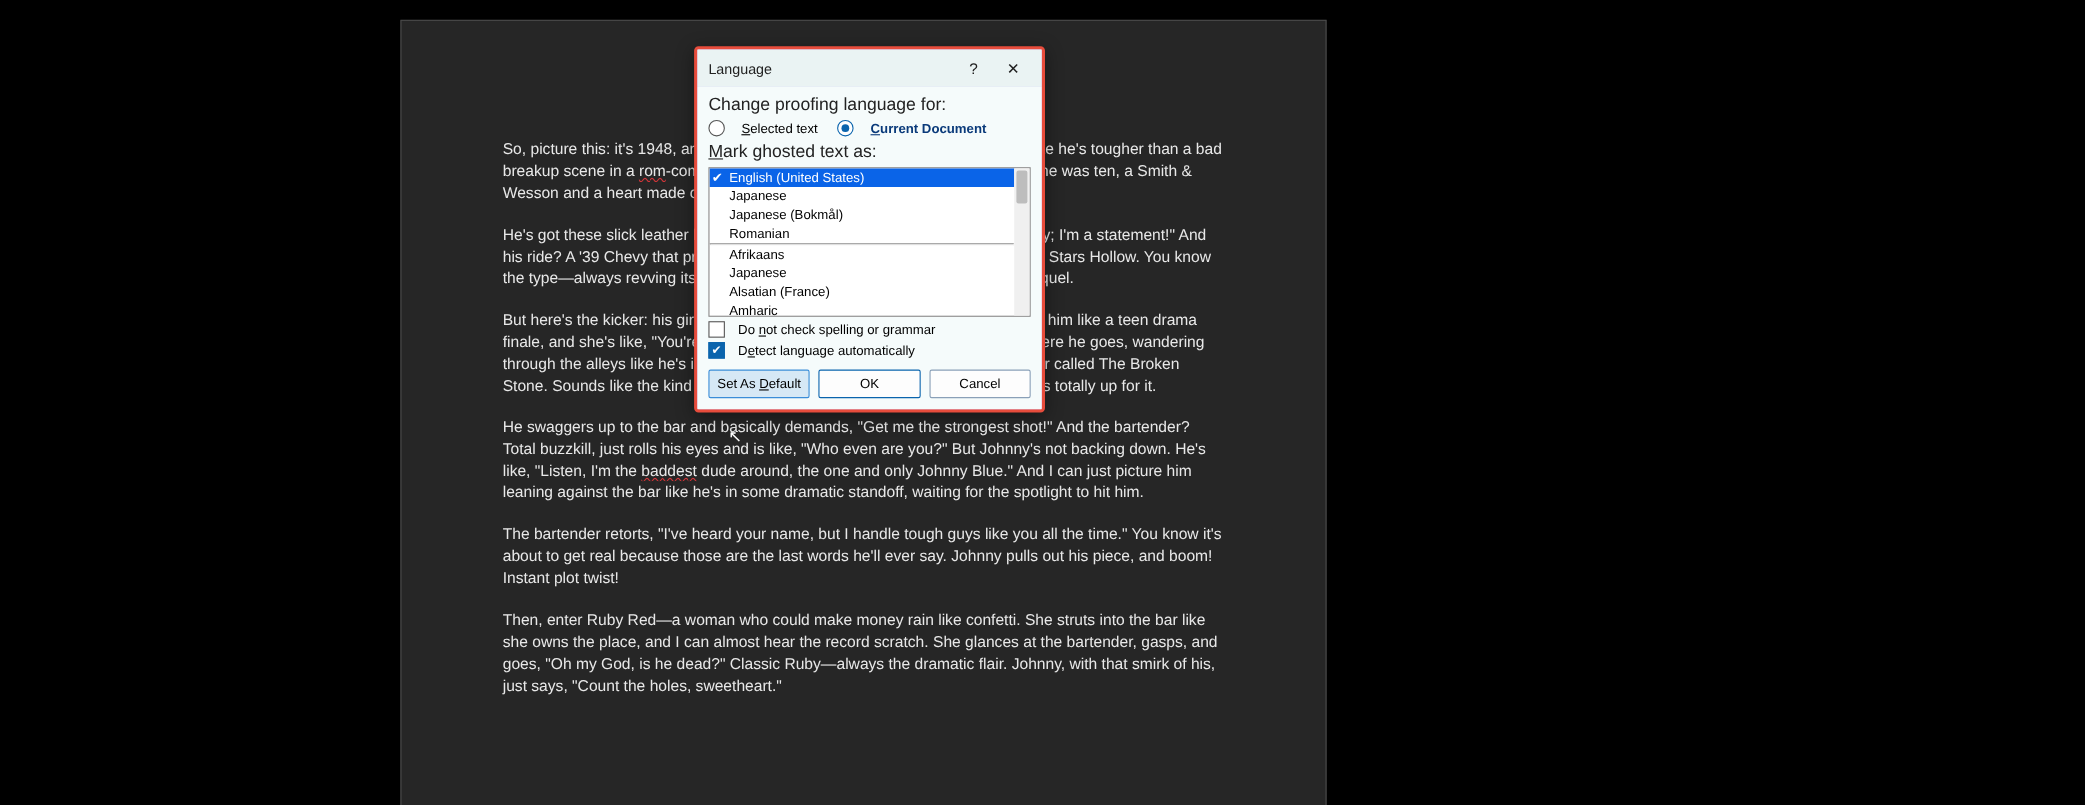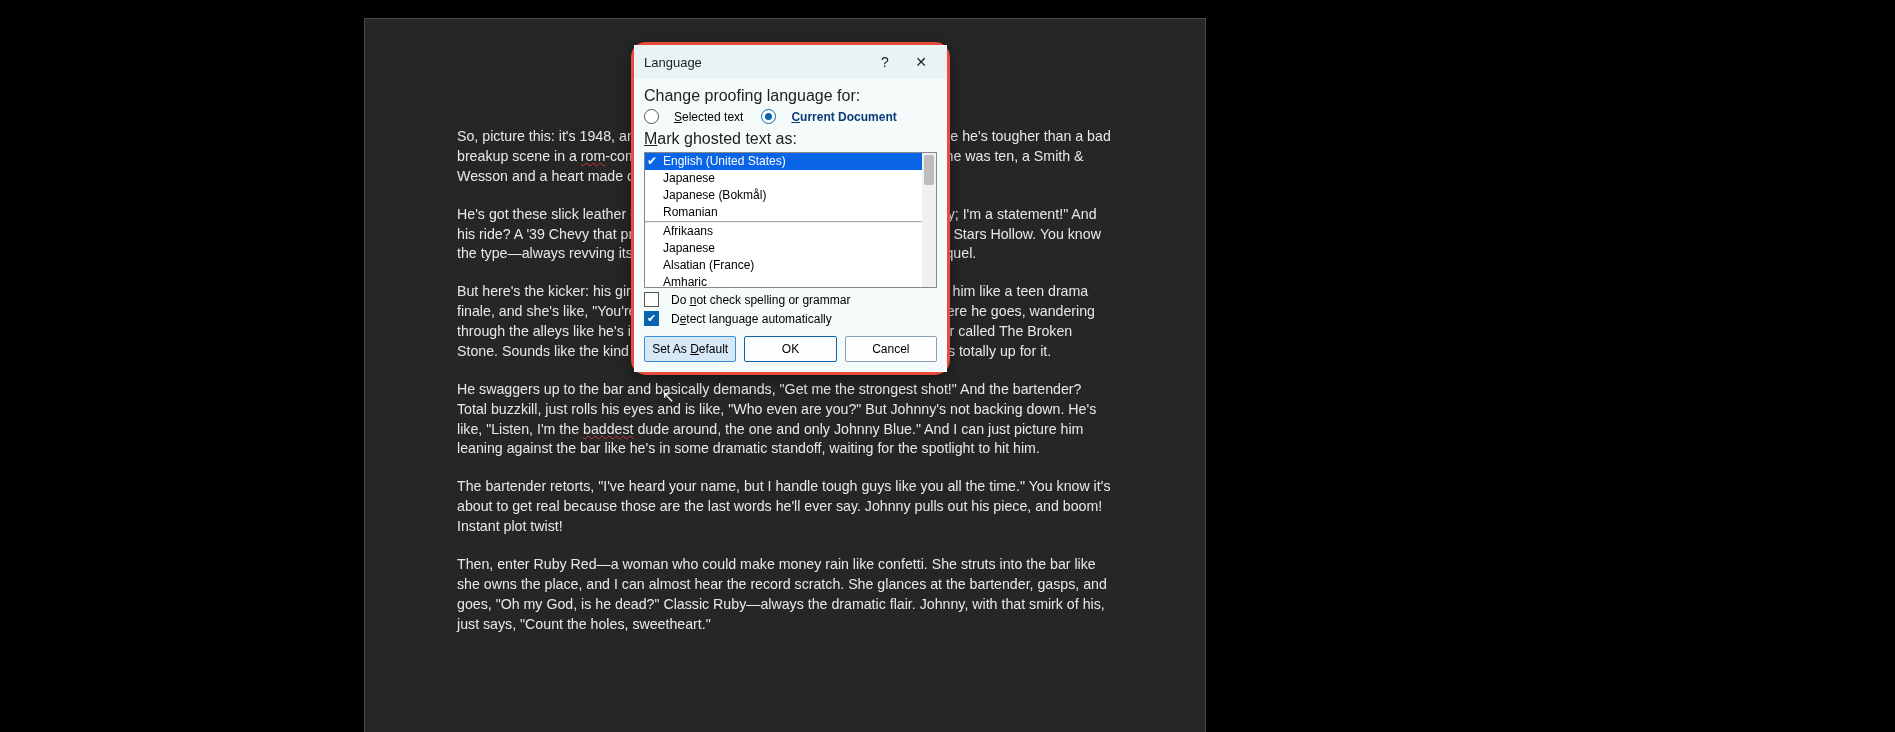--- a/index.html
+++ b/index.html
@@ -1,20 +1,20 @@
 <!DOCTYPE html>
 <html><head>
 <meta charset="utf-8">
 <style>
 html,body{margin:0;padding:0;background:#000;font-family:"Segoe UI",Arial,sans-serif;font-size:14px;color:#fff;width:1895px;height:732px;overflow:hidden}
 .page{position:absolute;left:364px;top:18px;width:840px;height:714px;background:#262626;border:1px solid #4a4a4a}
 .doc-body{padding:108px 92px 0 92px;line-height:1.4;font-size:14.2px;color:#e8e8e8}
 .doc-body p{margin:0 0 18px 0}
 .squiggle{text-decoration:underline wavy #d13438;text-decoration-thickness:1px}
-.dialog{position:absolute;left:631px;top:42px;width:313px;background:#c4b5fd;color:#000;border:3px solid #e74c3c;border-radius:15px;box-shadow:0 4px 16px rgba(0,0,0,.4);font-size:12px}
+.dialog{position:absolute;left:631px;top:42px;width:313px;background:#c4b5fd;color:#000;border:3px solid #e74c3c;border-radius:4px;box-shadow:0 4px 16px rgba(0,0,0,.4);font-size:12px}
 .titlebar{display:flex;align-items:center;height:34px;padding:0 8px 0 10px;background:#eaf3f3}
 .titlebar-title{flex:1;font-size:13px;color:#222}
 .titlebar-btn{width:36px;height:28px;display:flex;align-items:center;justify-content:center;color:#222;font-size:14px}
 .dlg-body{padding:6px 10px 10px 10px;background:#f5fbfb}
 .section-label{font-size:16px;color:#222;margin:2px 0 4px 0}
 .radio-row{display:flex;align-items:center;gap:18px;margin-bottom:6px}
 .radio-item{display:flex;align-items:center;gap:15px}
 .radio{width:13px;height:13px;border:1px solid #555;border-radius:50%;display:flex;align-items:center;justify-content:center;background:#fff}
 .radio.checked{border:1px solid #0a64ad}
 .radio.checked .dot{width:7px;height:7px;border-radius:50%;background:#0a64ad}

